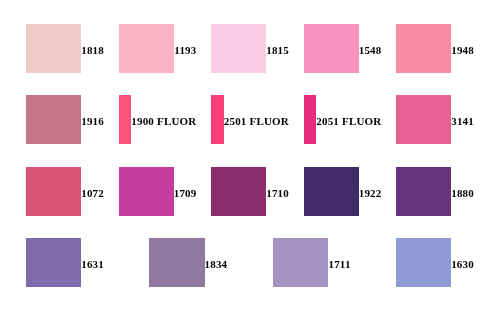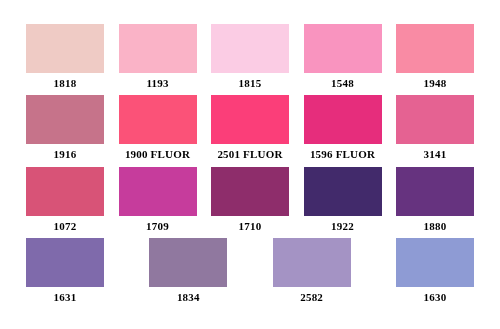--- a/index.html
+++ b/index.html
@@ -27,21 +27,20 @@
   .swatch-row {
     display: flex;
     flex-direction: row;
     justify-content: space-between;
     align-items: flex-start;
     height: 75px;
   }
   .swatch-cell {
     width: 78px;
     display: flex;
-    flex-direction: column;
     align-items: center;
   }
   .swatch-chip {
     width: 78px;
     height: 49px;
     display: block;
     border: 0;
   }
   .swatch-label {
     margin-top: 4px;
@@ -91,21 +90,21 @@
     <div class="swatch-cell">
       <div class="swatch-chip" style="background-color: rgb(251, 82, 120);"></div>
       <div class="swatch-label">1900 FLUOR</div>
     </div>
     <div class="swatch-cell">
       <div class="swatch-chip" style="background-color: rgb(251, 62, 121);"></div>
       <div class="swatch-label">2501 FLUOR</div>
     </div>
     <div class="swatch-cell">
       <div class="swatch-chip" style="background-color: rgb(230, 45, 124);"></div>
-      <div class="swatch-label">1596 FLUOR</div>
+      <div class="swatch-label">2051 FLUOR</div>
     </div>
     <div class="swatch-cell">
       <div class="swatch-chip" style="background-color: rgb(229, 98, 146);"></div>
       <div class="swatch-label">3141</div>
     </div>
   </div>
 
   <div class="swatch-row">
     <div class="swatch-cell">
       <div class="swatch-chip" style="background-color: rgb(216, 83, 119);"></div>
@@ -133,21 +132,21 @@
     <div class="swatch-cell">
       <div class="swatch-chip" style="background-color: rgb(127, 106, 171);"></div>
       <div class="swatch-label">1631</div>
     </div>
     <div class="swatch-cell">
       <div class="swatch-chip" style="background-color: rgb(144, 120, 159);"></div>
       <div class="swatch-label">1834</div>
     </div>
     <div class="swatch-cell">
       <div class="swatch-chip" style="background-color: rgb(164, 147, 196);"></div>
-      <div class="swatch-label">2582</div>
+      <div class="swatch-label">1711</div>
     </div>
     <div class="swatch-cell">
       <div class="swatch-chip" style="background-color: rgb(142, 155, 212);"></div>
       <div class="swatch-label">1630</div>
     </div>
   </div>
 
 </div>
 
 </body></html>

